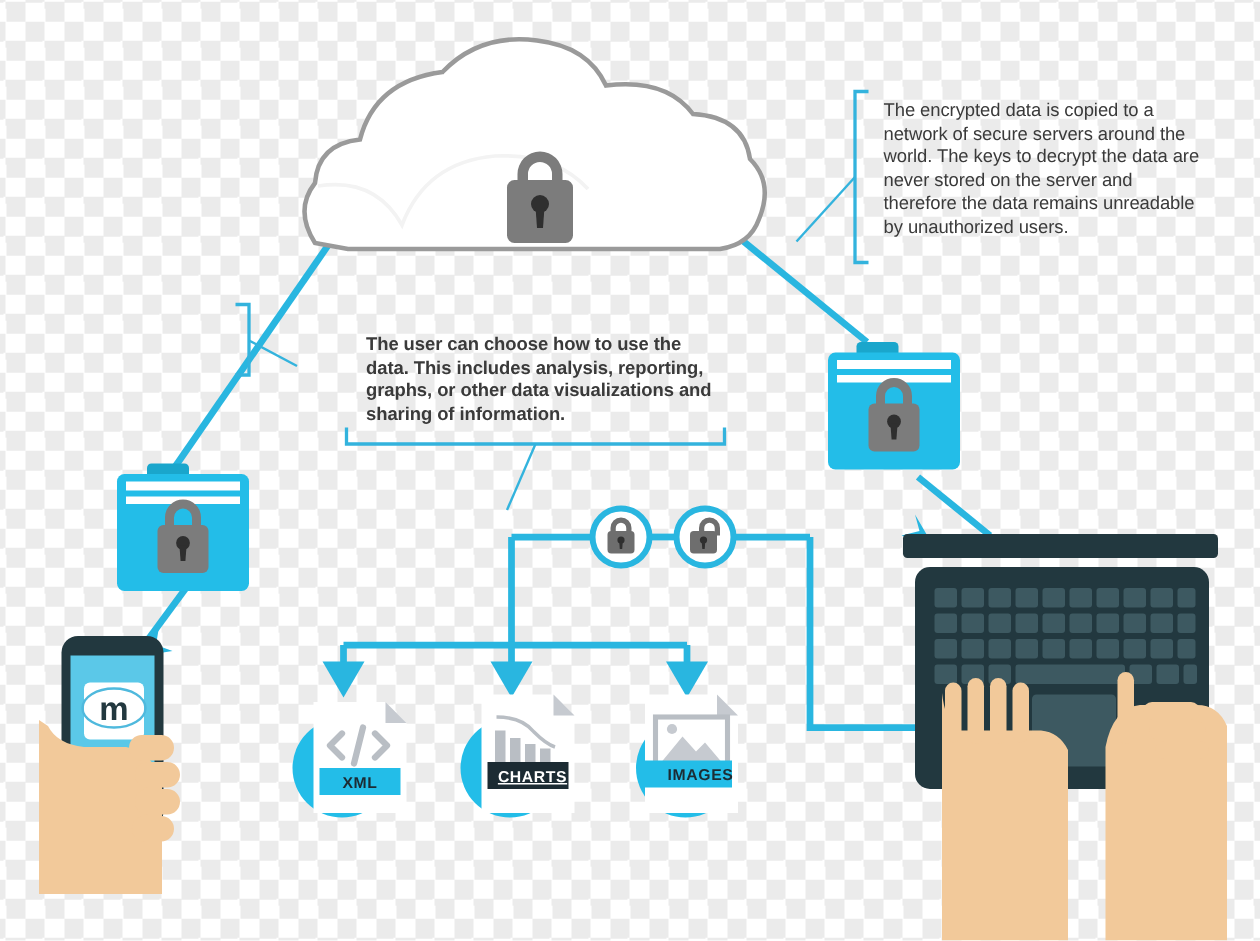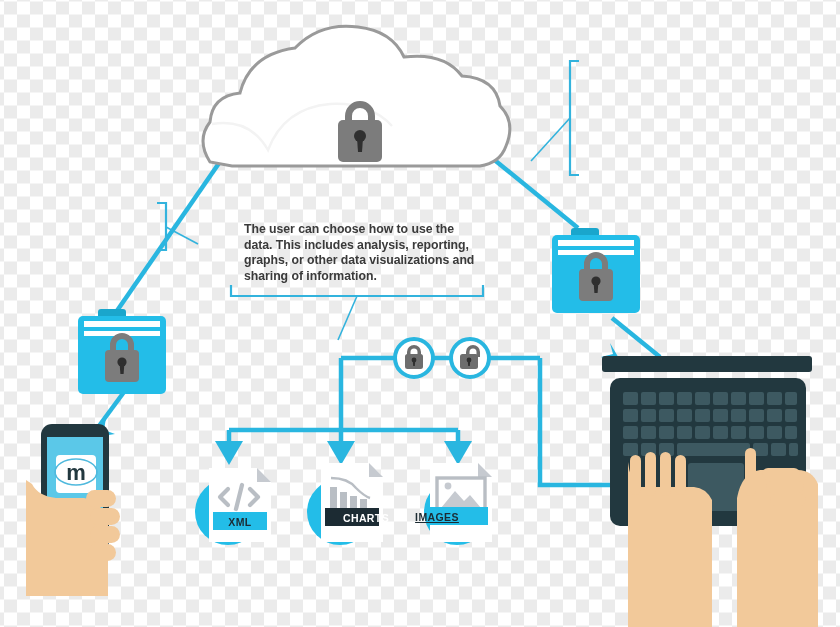--- a/index.html
+++ b/index.html
@@ -276,23 +276,24 @@
       <rect x="675" y="455" width="11" height="40" rx="5.5"></rect>
       <path d="M 737 498 L 737 627 L 818 627 L 818 484 Q 812 470 798 470 L 760 470 Q 742 472 737 498 Z"></path>
       <rect x="745" y="448" width="11" height="48" rx="5.5"></rect>
       <rect x="762" y="468" width="38" height="12" rx="6"></rect>
       <rect x="766" y="481" width="38" height="12" rx="6"></rect>
       <rect x="770" y="494" width="36" height="12" rx="6"></rect>
     </g>
   </g>
 </svg>
 
+  <div class="callout" id="callout-topright">The encrypted data is copied to a network of secure servers around the world. The keys to decrypt the data are never stored on the server and therefore the data remains unreadable by unauthorized users.</div>
 
 
   <div class="callout" id="callout-mid">The user can choose how to use the data. This includes analysis, reporting, graphs, or other data visualizations and sharing of information.</div>
 
   <div class="doclabel" style="left:213px;top:516px;width:54px;">XML</div>
 
-  <div class="doclabel" style="left:335px;top:512px;width:62px;color:#ffffff;">CHARTS</div>
-
-  <div class="doclabel" style="left:408px;top:511px;width:58px;text-decoration:underline;">IMAGES</div>
+  <div class="doclabel" style="left:324px;top:512px;width:62px;color:#ffffff;text-decoration:underline;">CHARTS</div>
+
+  <div class="doclabel" style="left:438px;top:511px;width:58px;">IMAGES</div>
 
 </div>
 
 </body></html>

